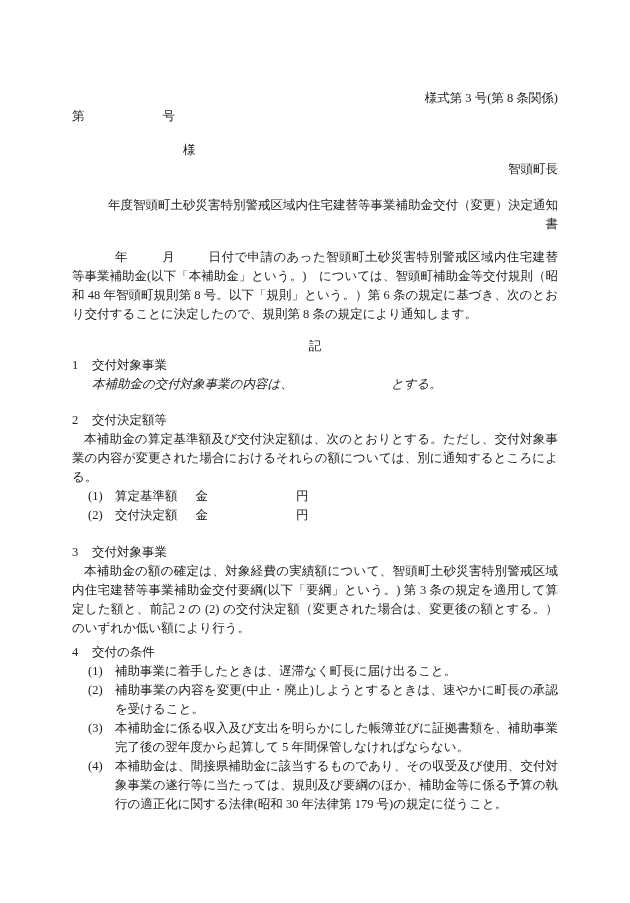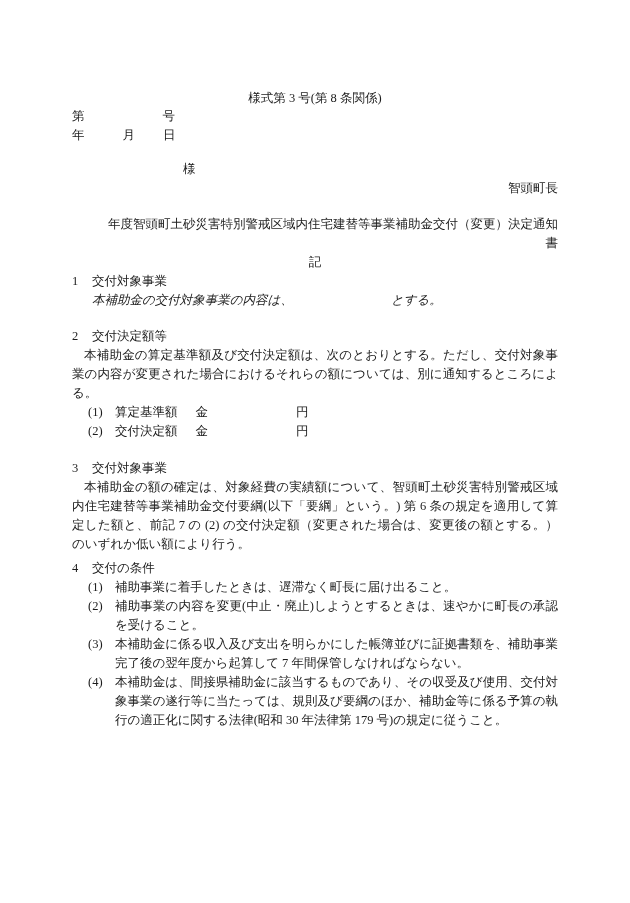--- a/index.html
+++ b/index.html
@@ -9,21 +9,21 @@
     font-family:"Liberation Serif","DejaVu Serif",serif;
     color:#1c1c1c;
     font-size:12.5px;
     line-height:19px;
   }
   .page{width:486px;padding:89px 72px 0 72px;}
   .sp{display:inline-block;height:1px;vertical-align:baseline;}
   .g78{width:78px}.g38{width:38px}.g28{width:28px}
   .g34{width:34px}.g33{width:33px}
   .g98{width:98px}.g18{width:18px}.g88{width:88px}
-  .form-label{text-align:center;font-family:Liberation Serif, serif;}
+  .form-label{text-align:right;font-family:Liberation Serif, serif;}
   .docnum-block{font-family:Liberation Mono, monospace;}
   .addressee{margin-top:14px;margin-left:111px;}
   .sender{text-align:right;}
   .doc-title{margin-top:17px;text-align:right;padding-left:28px;}
   .intro{margin-top:14px;text-align:justify;text-indent:43px;}
   .ki{text-align:center;}
   .sec-heading{position:relative;padding-left:20px;}
   .sec-heading .snum{position:absolute;left:0;top:0;}
   .sec-body{text-align:justify;text-indent:12px;}
   .sec1-body{margin-left:20px;font-style:italic;}
@@ -35,50 +35,50 @@
 </style>
 </head>
 <body>
 
 <div class="page">
 
   <div class="form-label">様式第 3 号(第 8 条関係)</div>
 
   <div class="docnum-block">
     <div><span>第</span><span class="sp g78"></span><span>号</span></div>
-    <div><span>年</span><span class="sp g38"></span><span>月</span><span class="sp g28"></span><span>日</span></div>
   </div>
 
   <div class="addressee"><span>様</span></div>
 
   <div class="sender"><span>智頭町長</span></div>
 
   <div class="doc-title">年度智頭町土砂災害特別警戒区域内住宅建替等事業補助金交付（変更）決定通知書</div>
 
+  <p class="intro"><span>年</span><span class="sp g34"></span><span>月</span><span class="sp g33"></span><span>日付で申請のあった智頭町土砂災害特別警戒区域内住宅建替等事業補助金(以下「本補助金」という。)　については、智頭町補助金等交付規則（昭和 48 年智頭町規則第 8 号。以下「規則」という。）第 6 条の規定に基づき、次のとおり交付することに決定したので、規則第 8 条の規定により通知します。</span></p>
 
   <div class="ki">記</div>
 
   <div class="sec1">
     <div class="sec-heading"><span class="snum">1</span><span>交付対象事業</span></div>
     <div class="sec1-body"><span>本補助金の交付対象事業の内容は、</span><span class="sp g98"></span><span>とする。</span></div>
   </div>
 
   <div class="sec2">
     <div class="sec-heading"><span class="snum">2</span><span>交付決定額等</span></div>
     <p class="sec-body" style="margin:0;">本補助金の算定基準額及び交付決定額は、次のとおりとする。ただし、交付対象事業の内容が変更された場合におけるそれらの額については、別に通知するところによる。</p>
     <div class="item"><span class="inum">(1)</span><span>算定基準額</span><span class="sp g18"></span><span>金</span><span class="sp g88"></span><span>円</span></div>
     <div class="item"><span class="inum">(2)</span><span>交付決定額</span><span class="sp g18"></span><span>金</span><span class="sp g88"></span><span>円</span></div>
   </div>
 
   <div class="sec3">
     <div class="sec-heading"><span class="snum">3</span><span>交付対象事業</span></div>
-    <p class="sec-body" style="margin:0;">本補助金の額の確定は、対象経費の実績額について、智頭町土砂災害特別警戒区域内住宅建替等事業補助金交付要綱(以下「要綱」という。) 第 6 条の規定を適用して算定した額と、前記 7 の (2) の交付決定額（変更された場合は、変更後の額とする。）のいずれか低い額により行う。</p>
+    <p class="sec-body" style="margin:0;">本補助金の額の確定は、対象経費の実績額について、智頭町土砂災害特別警戒区域内住宅建替等事業補助金交付要綱(以下「要綱」という。) 第 3 条の規定を適用して算定した額と、前記 2 の (2) の交付決定額（変更された場合は、変更後の額とする。）のいずれか低い額により行う。</p>
   </div>
 
   <div class="sec4">
     <div class="sec-heading"><span class="snum">4</span><span>交付の条件</span></div>
     <div class="item"><span class="inum">(1)</span><span>補助事業に着手したときは、遅滞なく町長に届け出ること。</span></div>
     <div class="item"><span class="inum">(2)</span><span>補助事業の内容を変更(中止・廃止)しようとするときは、速やかに町長の承認を受けること。</span></div>
-    <div class="item"><span class="inum">(3)</span><span>本補助金に係る収入及び支出を明らかにした帳簿並びに証拠書類を、補助事業完了後の翌年度から起算して 7 年間保管しなければならない。</span></div>
+    <div class="item"><span class="inum">(3)</span><span>本補助金に係る収入及び支出を明らかにした帳簿並びに証拠書類を、補助事業完了後の翌年度から起算して 5 年間保管しなければならない。</span></div>
     <div class="item"><span class="inum">(4)</span><span>本補助金は、間接県補助金に該当するものであり、その収受及び使用、交付対象事業の遂行等に当たっては、規則及び要綱のほか、補助金等に係る予算の執行の適正化に関する法律(昭和 30 年法律第 179 号)の規定に従うこと。</span></div>
   </div>
 
 </div>
 
 </body></html>

